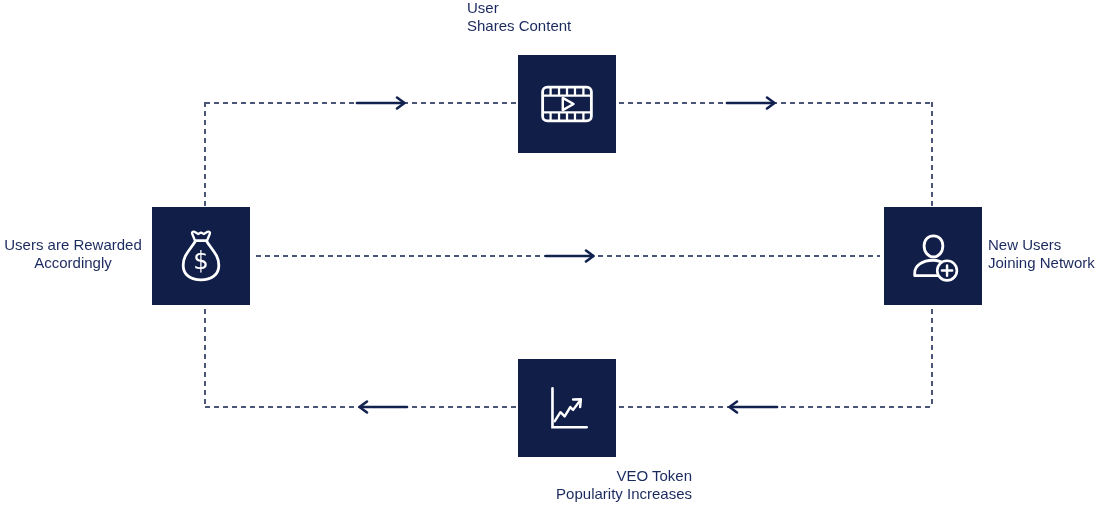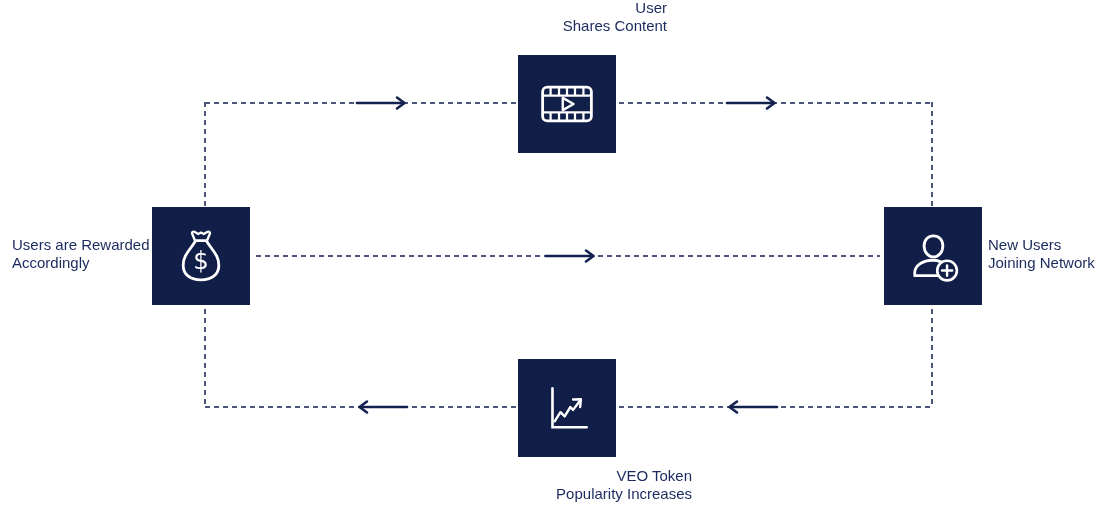--- a/index.html
+++ b/index.html
@@ -54,23 +54,23 @@
   .node-left{left:152px;top:207px;}
   .node svg{display:block;}
   .node .mask{fill:var(--node-bg);}
   
   .label{
     position:absolute;
     font-size:15px;line-height:18px;
     color:var(--text);
     white-space:pre-line;
   }
-  .label-top{left:467px;top:-1px;width:200px;text-align:right;}
+  .label-top{left:467px;top:-1px;width:200px;text-align:left;}
   .label-right{left:988px;top:236px;width:140px;text-align:left;}
-  .label-left{left:12px;top:236px;width:146px;text-align:left;}
+  .label-left{left:0px;top:236px;width:146px;text-align:center;}
   .label-bottom{left:442px;top:467px;width:250px;text-align:right;}
 </style>
 </head>
 <body>
 
 <div class="stage">
 
   <div class="dash-h line-top"></div>
   <div class="dash-h line-bottom"></div>
   <div class="dash-h line-middle"></div>

